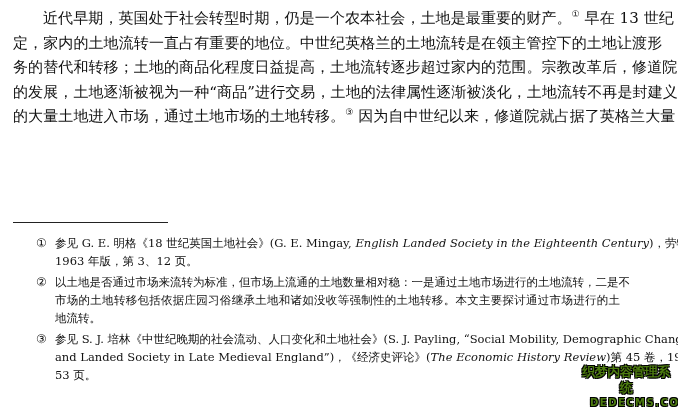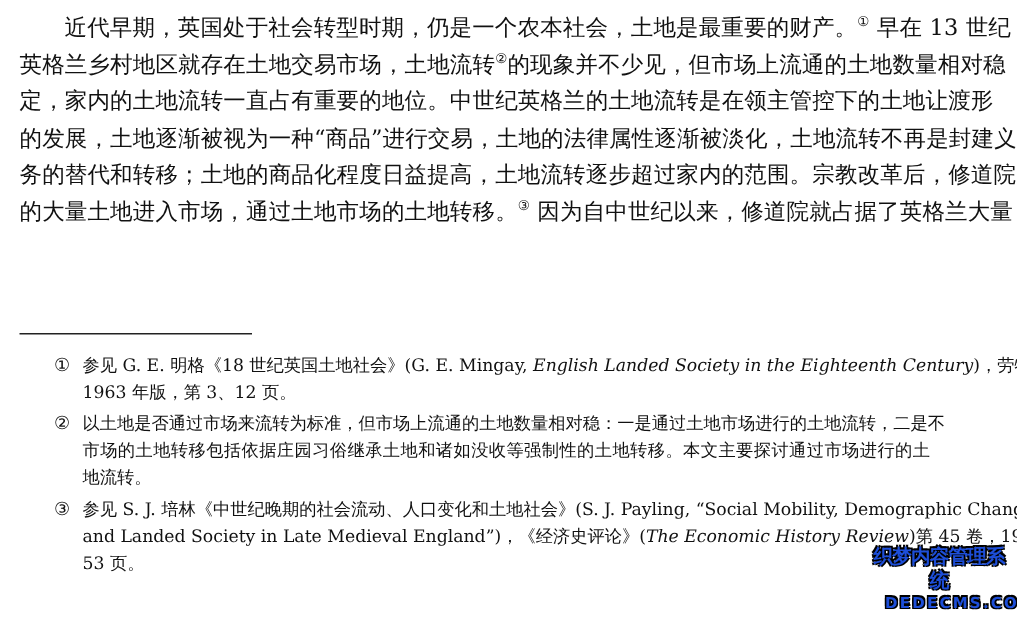--- a/index.html
+++ b/index.html
@@ -30,35 +30,34 @@
   }
   .note .nline {
     font-size: 11.5px; line-height: 18px; height: 18px; white-space: nowrap;
     text-align: justify; text-align-last: justify;
   }
   .note .nline.end { text-align-last: left; }
   .note + .note { margin-top: 3px; }
   i { font-style: italic; }
   .watermark {
     position: absolute; right: 4px; bottom: 2px; width: 96px; text-align: center;
-    font-family: "DejaVu Sans", sans-serif; font-weight: bold; color: #1d4ed8;
+    font-family: "DejaVu Sans", sans-serif; font-weight: bold; color: #4d7c0f;
     text-shadow: 0 0 1px #000, 1px 1px 0 #000, -1px -1px 0 #000, 1px -1px 0 #000, -1px 1px 0 #000;
   }
   .watermark .wm-cn { font-size: 13px; line-height: 16px; letter-spacing: -0.5px; }
   .watermark .wm-en { font-size: 10px; line-height: 13px; letter-spacing: 1.5px; margin-left: 12px; }
 </style>
 </head>
 <body>
 
 <div class="main">
   <div class="line first"><span>近代早期，英国处于社会转型时期，仍是一个农本社会，土地是最重要的财产。</span><sup class="fn">①</sup><span> 早在 13 世纪，</span></div>
-  <div class="line"><span>英格兰乡村地区就存在土地交易市场，土地流转</span><sup class="fn">②</sup><span>的现象并不少见，但市场上流通的土地数量相对稳</span></div>
   <div class="line"><span>定，家内的土地流转一直占有重要的地位。中世纪英格兰的土地流转是在领主管控下的土地让渡形</span></div>
+  <div class="line"><span>务的替代和转移；土地的商品化程度日益提高，土地流转逐步超过家内的范围。宗教改革后，修道院</span></div>
   <div class="line"><span>的发展，土地逐渐被视为一种“商品”进行交易，土地的法律属性逐渐被淡化，土地流转不再是封建义</span></div>
-  <div class="line"><span>务的替代和转移；土地的商品化程度日益提高，土地流转逐步超过家内的范围。宗教改革后，修道院</span></div>
   <div class="line last"><span>的大量土地进入市场，通过土地市场的土地转移。</span><sup class="fn">③</sup><span> 因为自中世纪以来，修道院就占据了英格兰大量</span></div>
 </div>
 
 <div class="rule"></div>
 
 <div class="notes" id="notes">
     <div class="note">
       <span class="num">①</span>
       <div class="nline"><span>参见 G. E. 明格《18 世纪英国土地社会》(G. E. Mingay, </span><i>English Landed Society in the Eighteenth Century</i><span>)，劳特利奇出版社</span></div>
       <div class="nline end"><span>1963 年版，第 3、12 页。</span></div>

